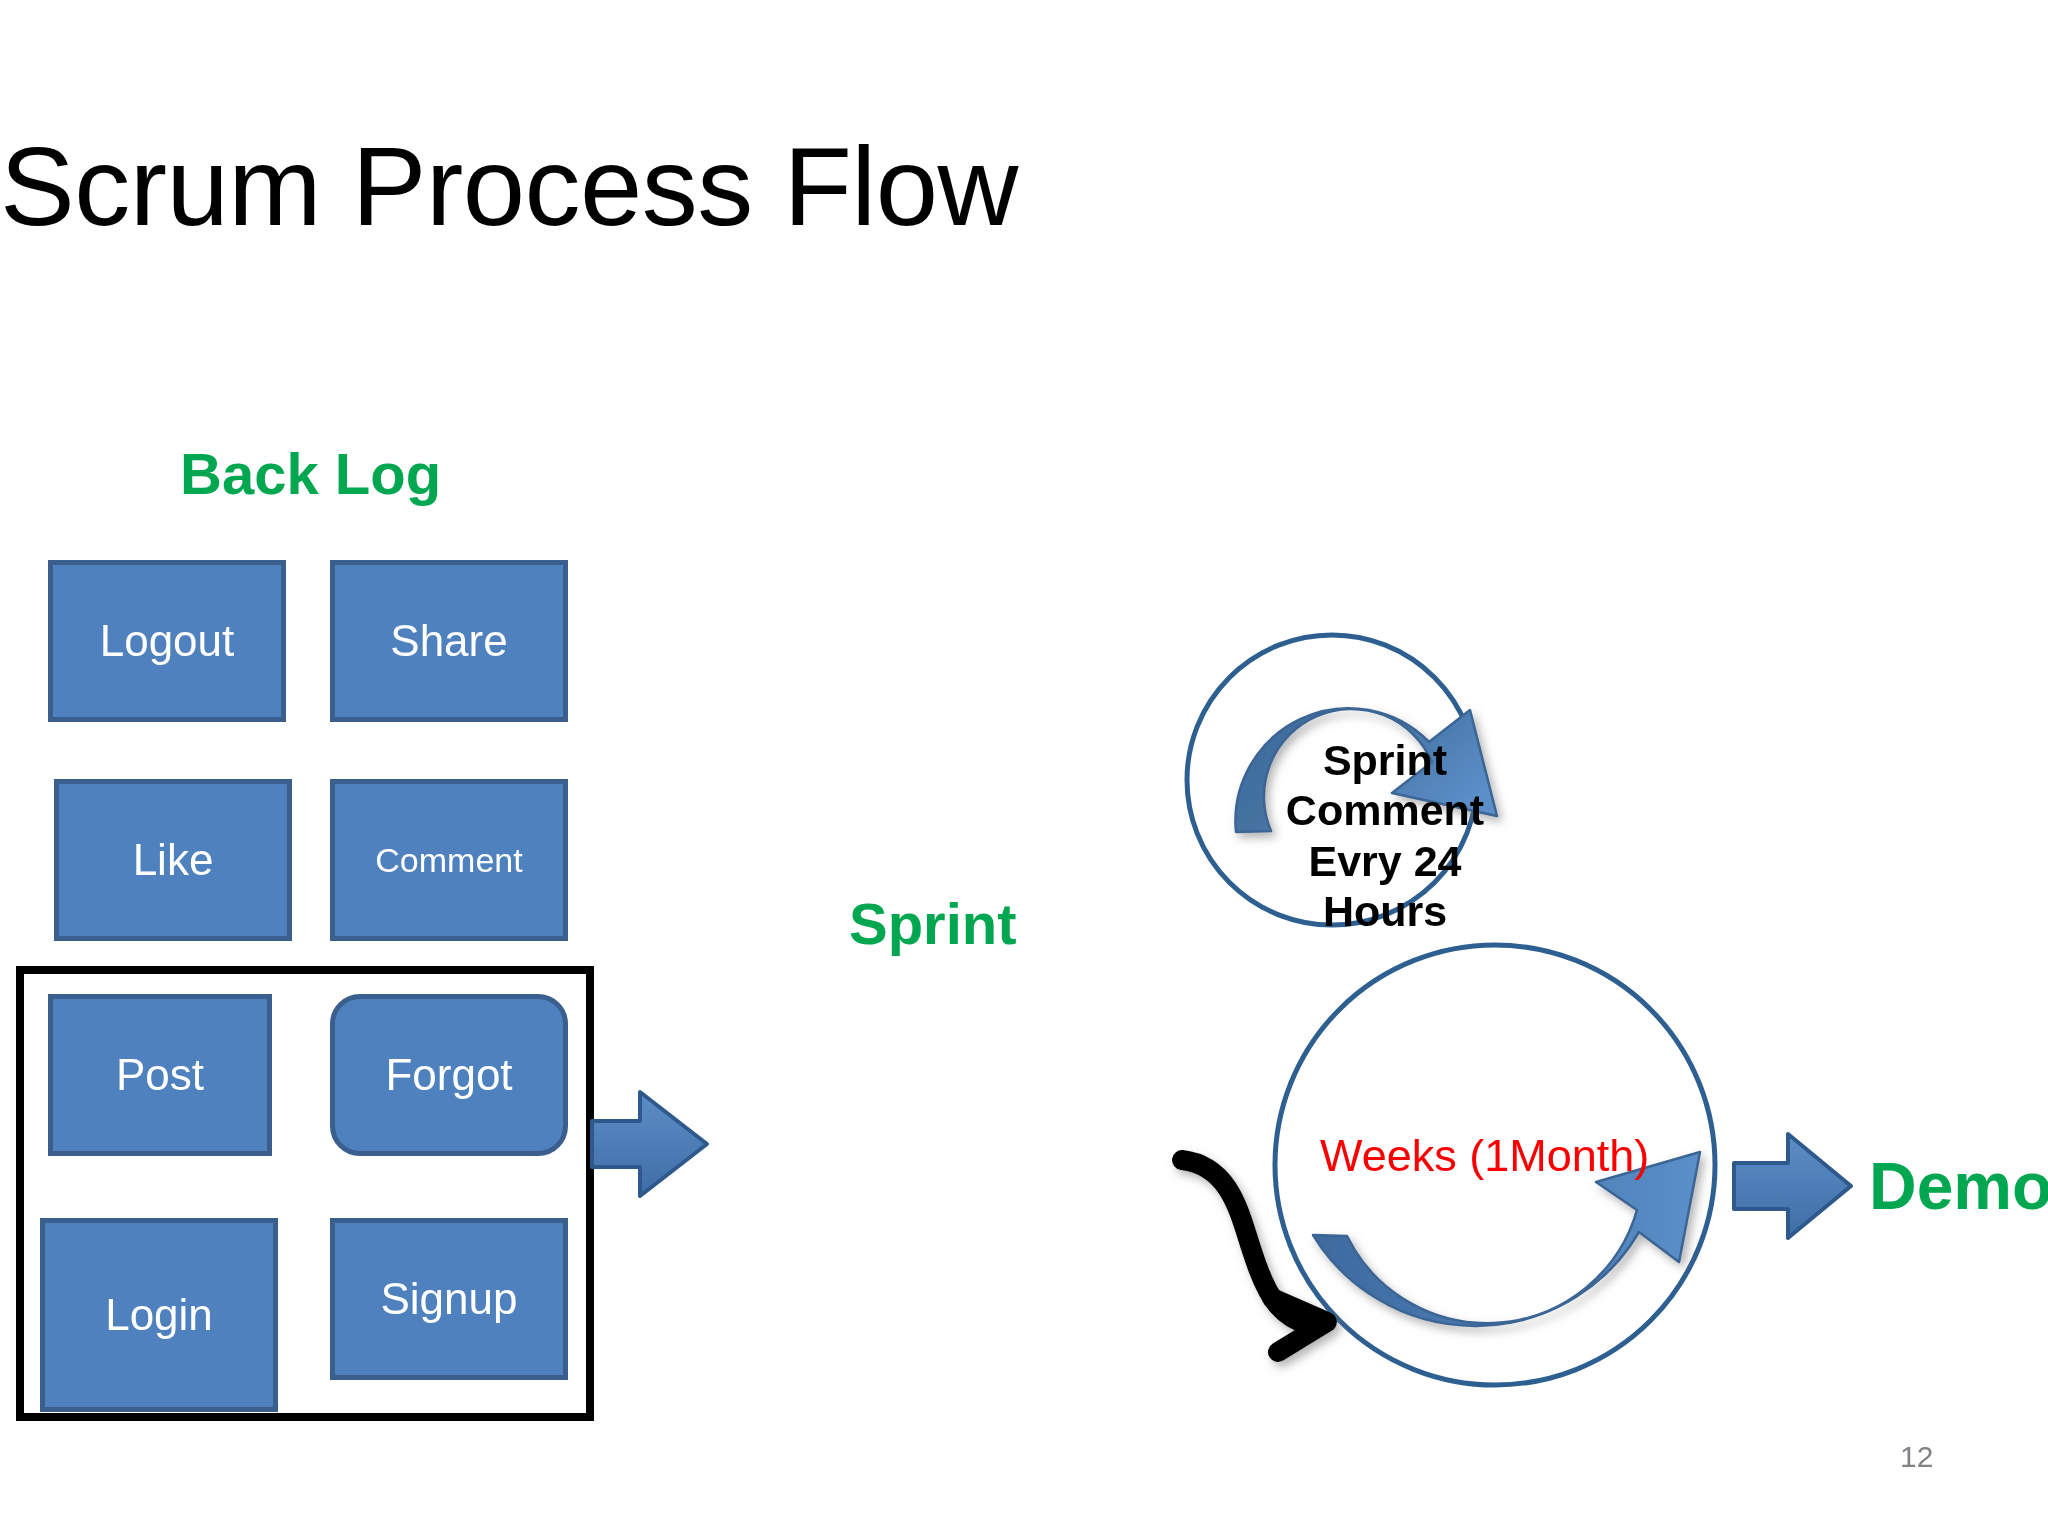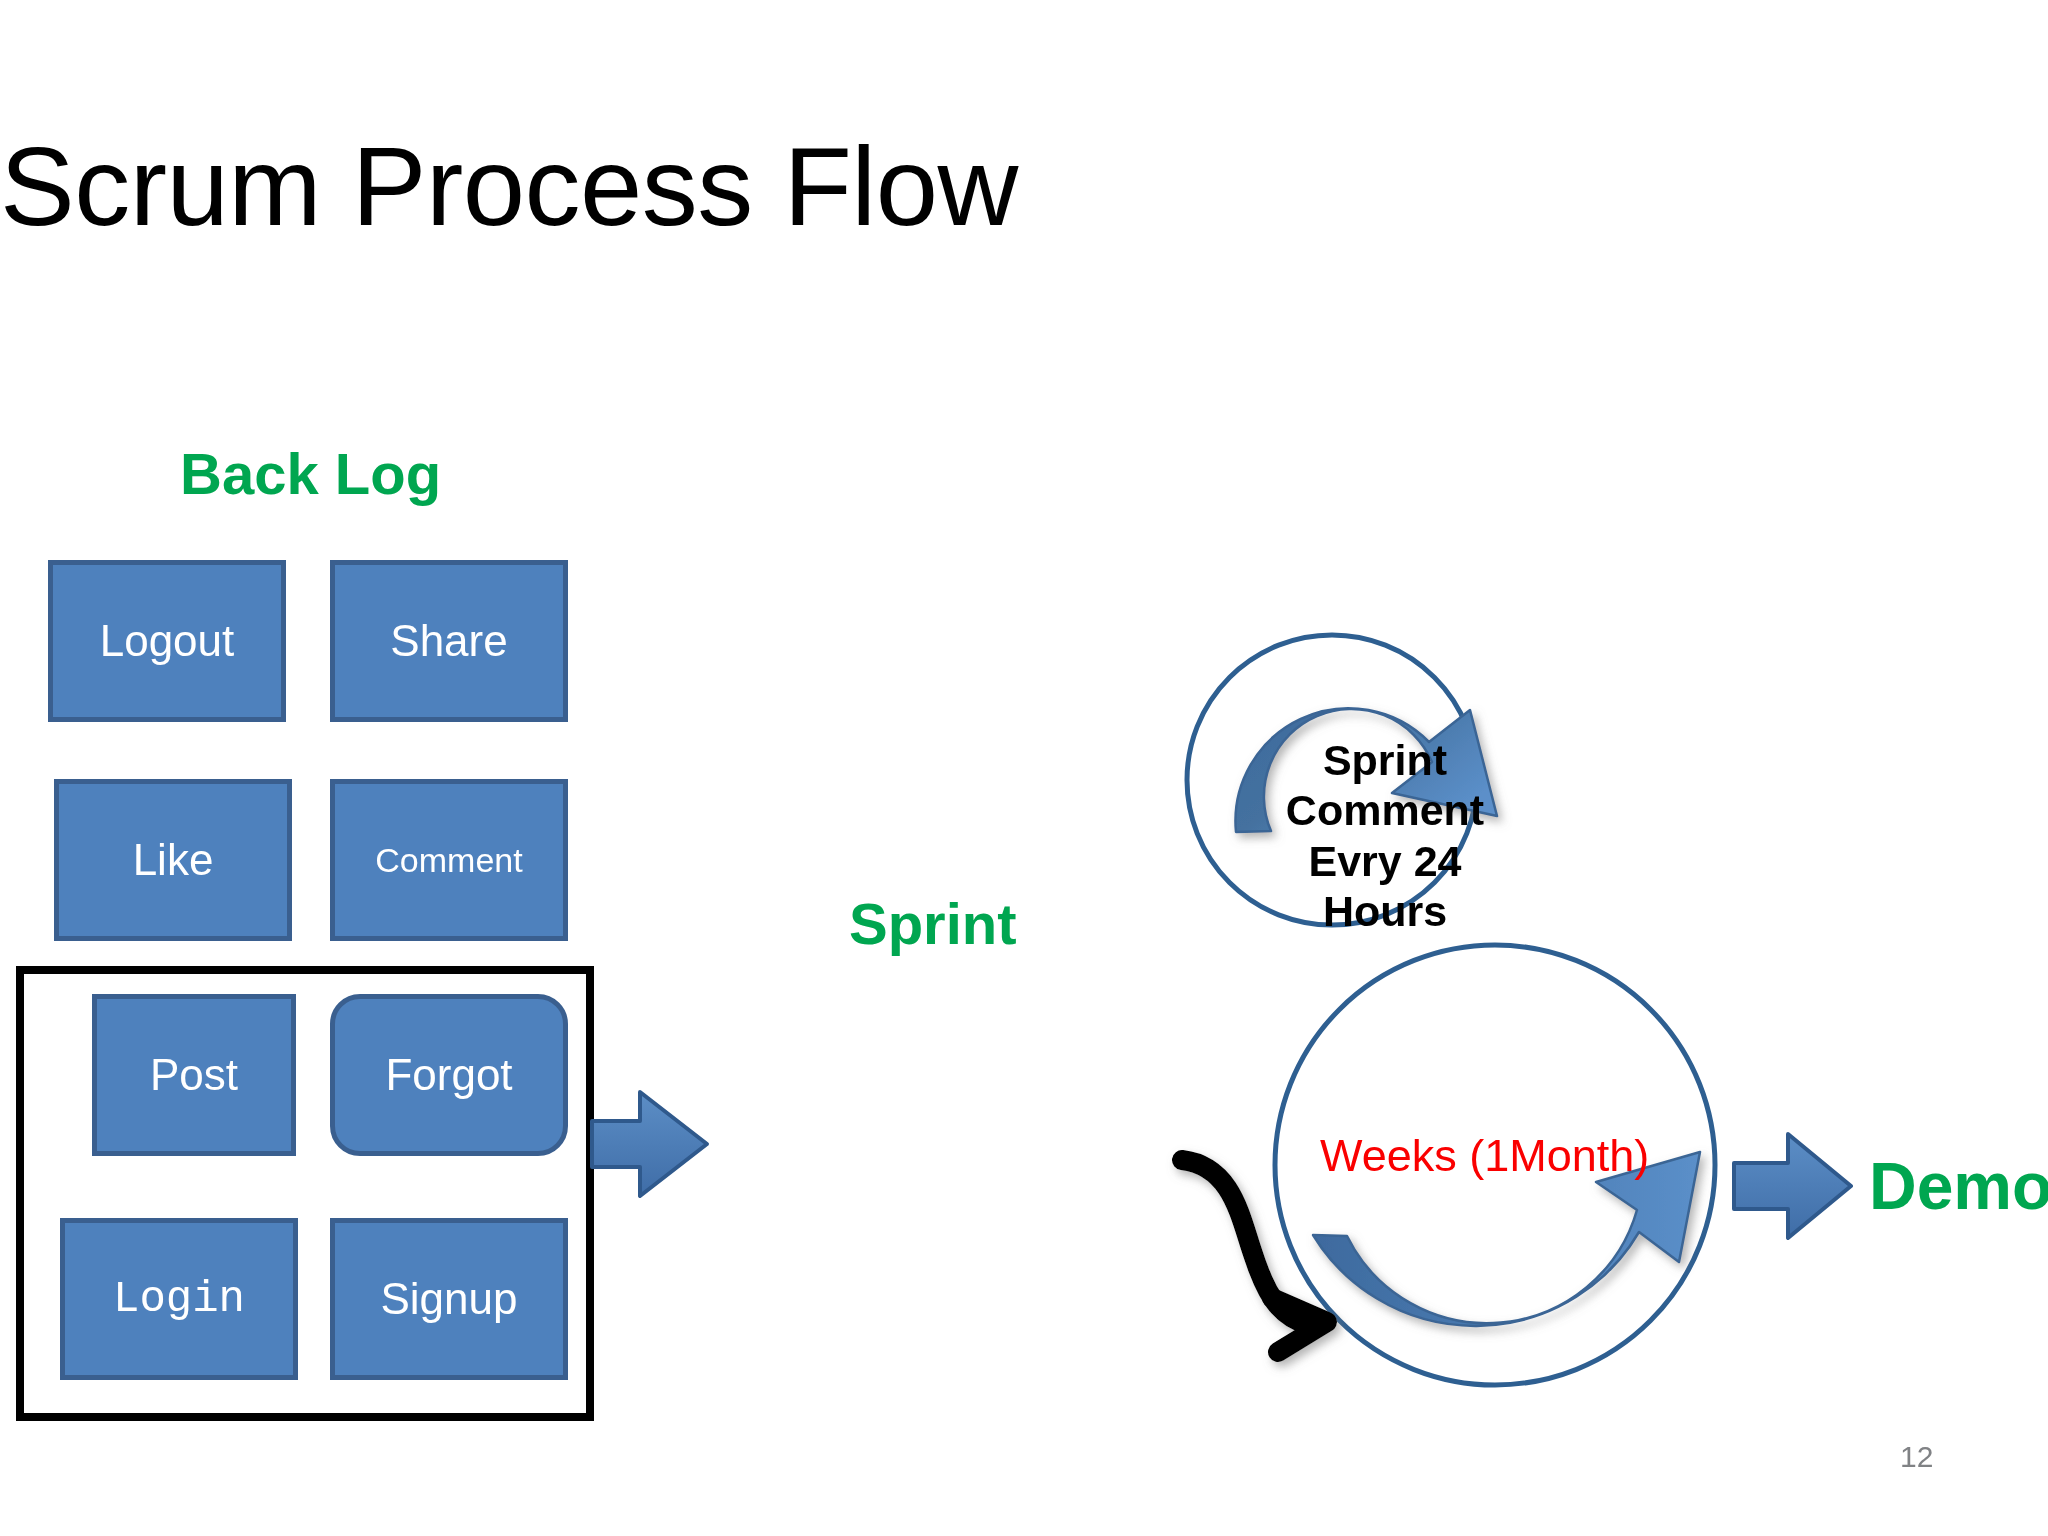--- a/index.html
+++ b/index.html
@@ -68,23 +68,23 @@
     font-size: 44px;
     font-weight: 400;
     line-height: 1;
   }
   .task-box.small-text { font-size: 34px; }
 
   #box-logout  { left: 48px;  top: 560px;  width: 238px; height: 162px; }
   #box-share   { left: 330px; top: 560px;  width: 238px; height: 162px; }
   #box-like    { left: 54px;  top: 779px;  width: 238px; height: 162px; }
   #box-comment { left: 330px; top: 779px;  width: 238px; height: 162px; }
-  #box-post    { left: 48px;  top: 994px;  width: 204px; height: 162px; margin-left: 44px; }
+  #box-post    { left: 48px;  top: 994px;  width: 224px; height: 162px; }
   #box-forgot  { left: 330px; top: 994px;  width: 238px; height: 162px; border-radius: 30px; }
-  #box-login   { left: 60px;  top: 1218px; width: 238px; height: 162px; font-family: Liberation Mono, monospace; }
+  #box-login   { left: 40px;  top: 1218px; width: 238px; height: 194px; }
   #box-signup  { left: 330px; top: 1218px; width: 238px; height: 162px; }
 
   
   #sprint-selection {
     position: absolute;
     left: 16px;
     top: 966px;
     width: 578px;
     height: 455px;
     border: 8px solid #000000;

